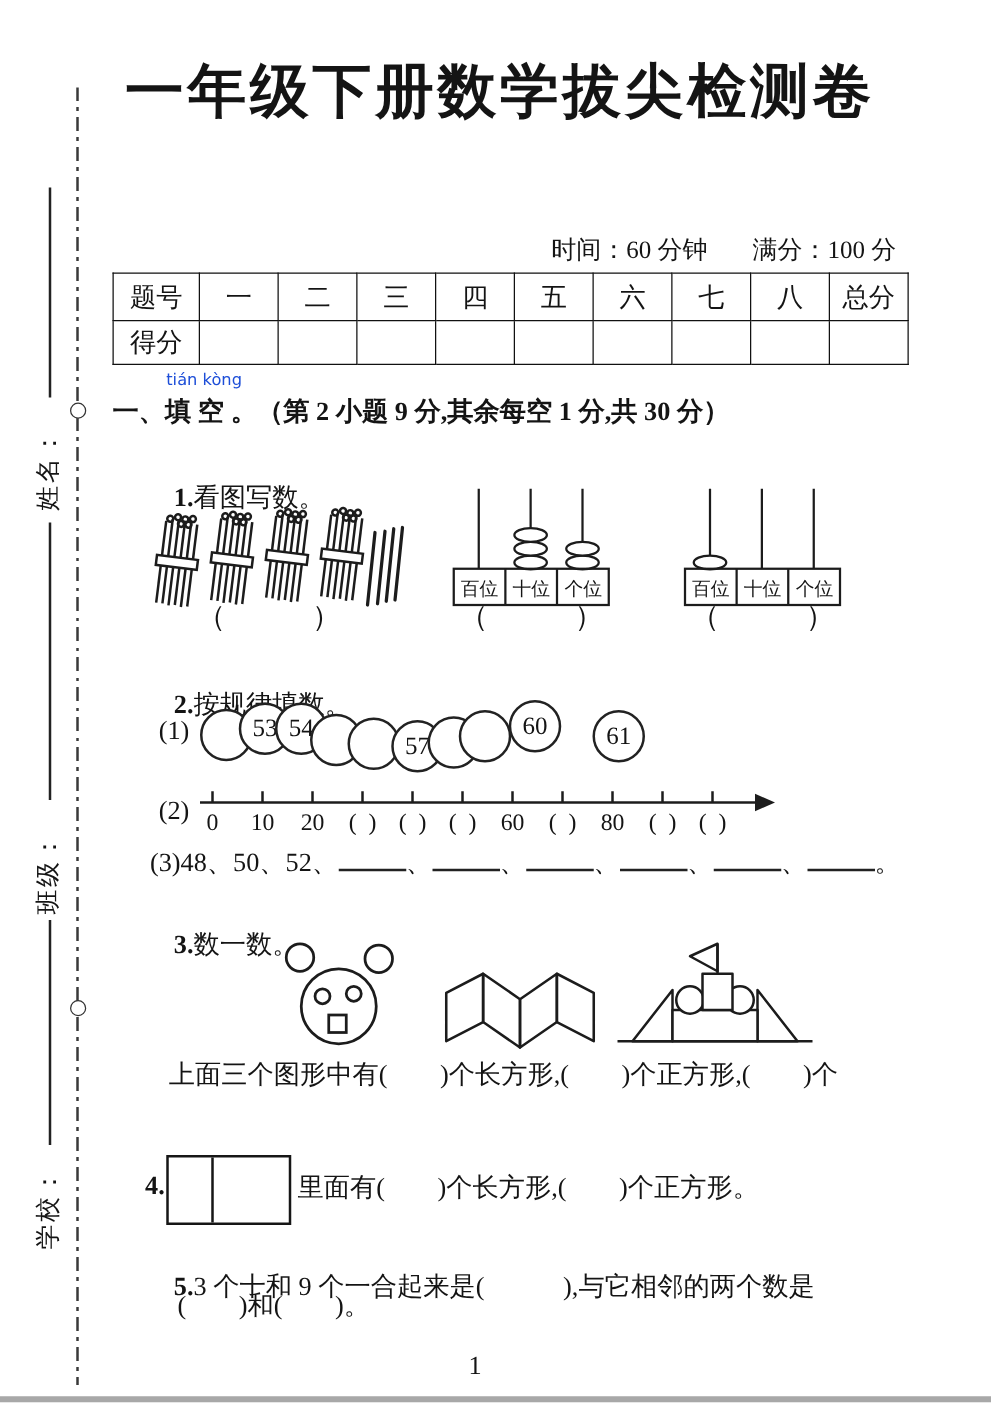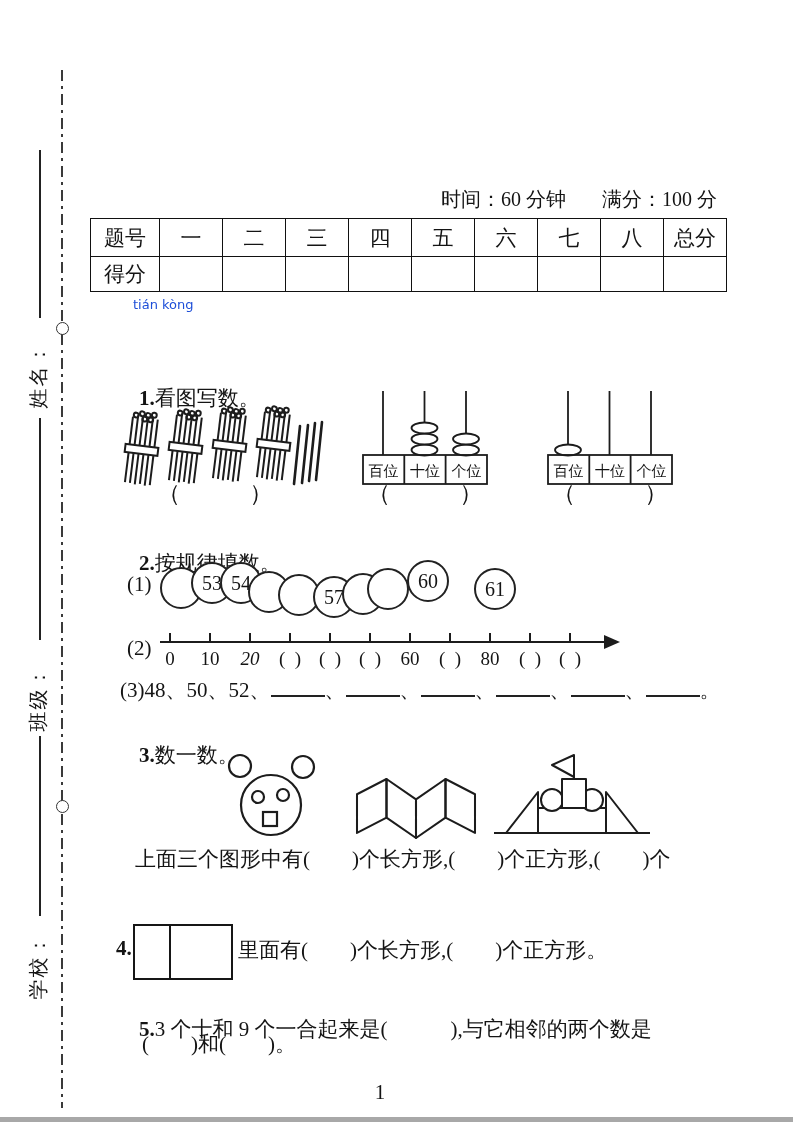--- a/index.html
+++ b/index.html
@@ -56,20 +56,21 @@
   <div class="abs fold-line"></div>
   <div class="abs fold-dot" style="top:322px;"></div>
   <div class="abs fold-dot" style="top:800px;"></div>
   <div class="abs write-line" style="top:150px;height:168px;"></div>
   <div class="abs write-line" style="top:418px;height:222px;"></div>
   <div class="abs write-line" style="top:736px;height:180px;"></div>
   <div class="abs side-label" style="top:362px;">姓名：</div>
   <div class="abs side-label" style="top:685px;">班级：</div>
   <div class="abs side-label" style="top:953px;">学校：</div>
 
+  <div class="abs title">一年级下册数学拔尖检测卷</div>
   <div class="abs meta">
     <span>时间：60 分钟</span><span class="gap"></span><span>满分：100 分</span>
   </div>
 
   <table class="score">
     <tbody>
         <tr>
       <td class="c0">题号</td>
       <td class="cn">一</td>
       <td class="cn">二</td>
@@ -90,20 +91,21 @@
       <td></td>
           <td></td>
       <td></td>
           <td></td>
       <td></td>
     </tr>
   </tbody>
     </table>
 
   <div class="abs pinyin">tián kòng</div>
+  <div class="abs heading">一、填 空 。（第 2 小题 9 分,其余每空 1 分,共 30 分）</div>
 
   <div class="abs qline" style="left:118px;top:359px;">
     <span class="qnum">1.</span><span>看图写数。</span>
   </div>
 
   <svg class="abs" style="left:123px;top:404px;" width="200" height="88" viewBox="0 0 200 88">
     <g stroke="#1c1c1c" fill="none" stroke-width="2">
       <g transform="translate(4,8) rotate(7 15 38)">
         <line x1="2" y1="6" x2="2" y2="72"></line>
           <line x1="7" y1="4" x2="7" y2="72"></line>
@@ -239,21 +241,21 @@
       <line x1="250" y1="3" x2="250" y2="12"></line>
         <line x1="290" y1="3" x2="290" y2="12"></line>
         <line x1="330" y1="3" x2="330" y2="12"></line>
       <line x1="370" y1="3" x2="370" y2="12"></line>
         <line x1="410" y1="3" x2="410" y2="12"></line>
     </g>
     <polygon points="444,5 460,12 444,19" fill="#1c1c1c"></polygon>
   </svg>
   <div class="ticklabel" style="left:150px;top:648px;">0</div>
   <div class="ticklabel" style="left:190px;top:648px;">10</div>
-  <div class="ticklabel" style="left:230px;top:648px;font-style:italic;">20</div>
+  <div class="ticklabel" style="left:230px;top:648px;">20</div>
   <div class="ticklabel" style="left:270px;top:648px;">(  )</div>
   <div class="ticklabel" style="left:310px;top:648px;">(  )</div>
   <div class="ticklabel" style="left:350px;top:648px;">(  )</div>
   <div class="ticklabel" style="left:390px;top:648px;">60</div>
   <div class="ticklabel" style="left:430px;top:648px;">(  )</div>
   <div class="ticklabel" style="left:470px;top:648px;">80</div>
   <div class="ticklabel" style="left:510px;top:648px;">(  )</div>
   <div class="ticklabel" style="left:550px;top:648px;">(  )</div>
 
   <div class="abs blankrow"><span>(3)48、50、52、</span><span class="blank"></span><span>、</span><span class="blank"></span><span>、</span><span class="blank"></span><span>、</span><span class="blank"></span><span>、</span><span class="blank"></span><span>、</span><span class="blank"></span><span>。</span></div>

